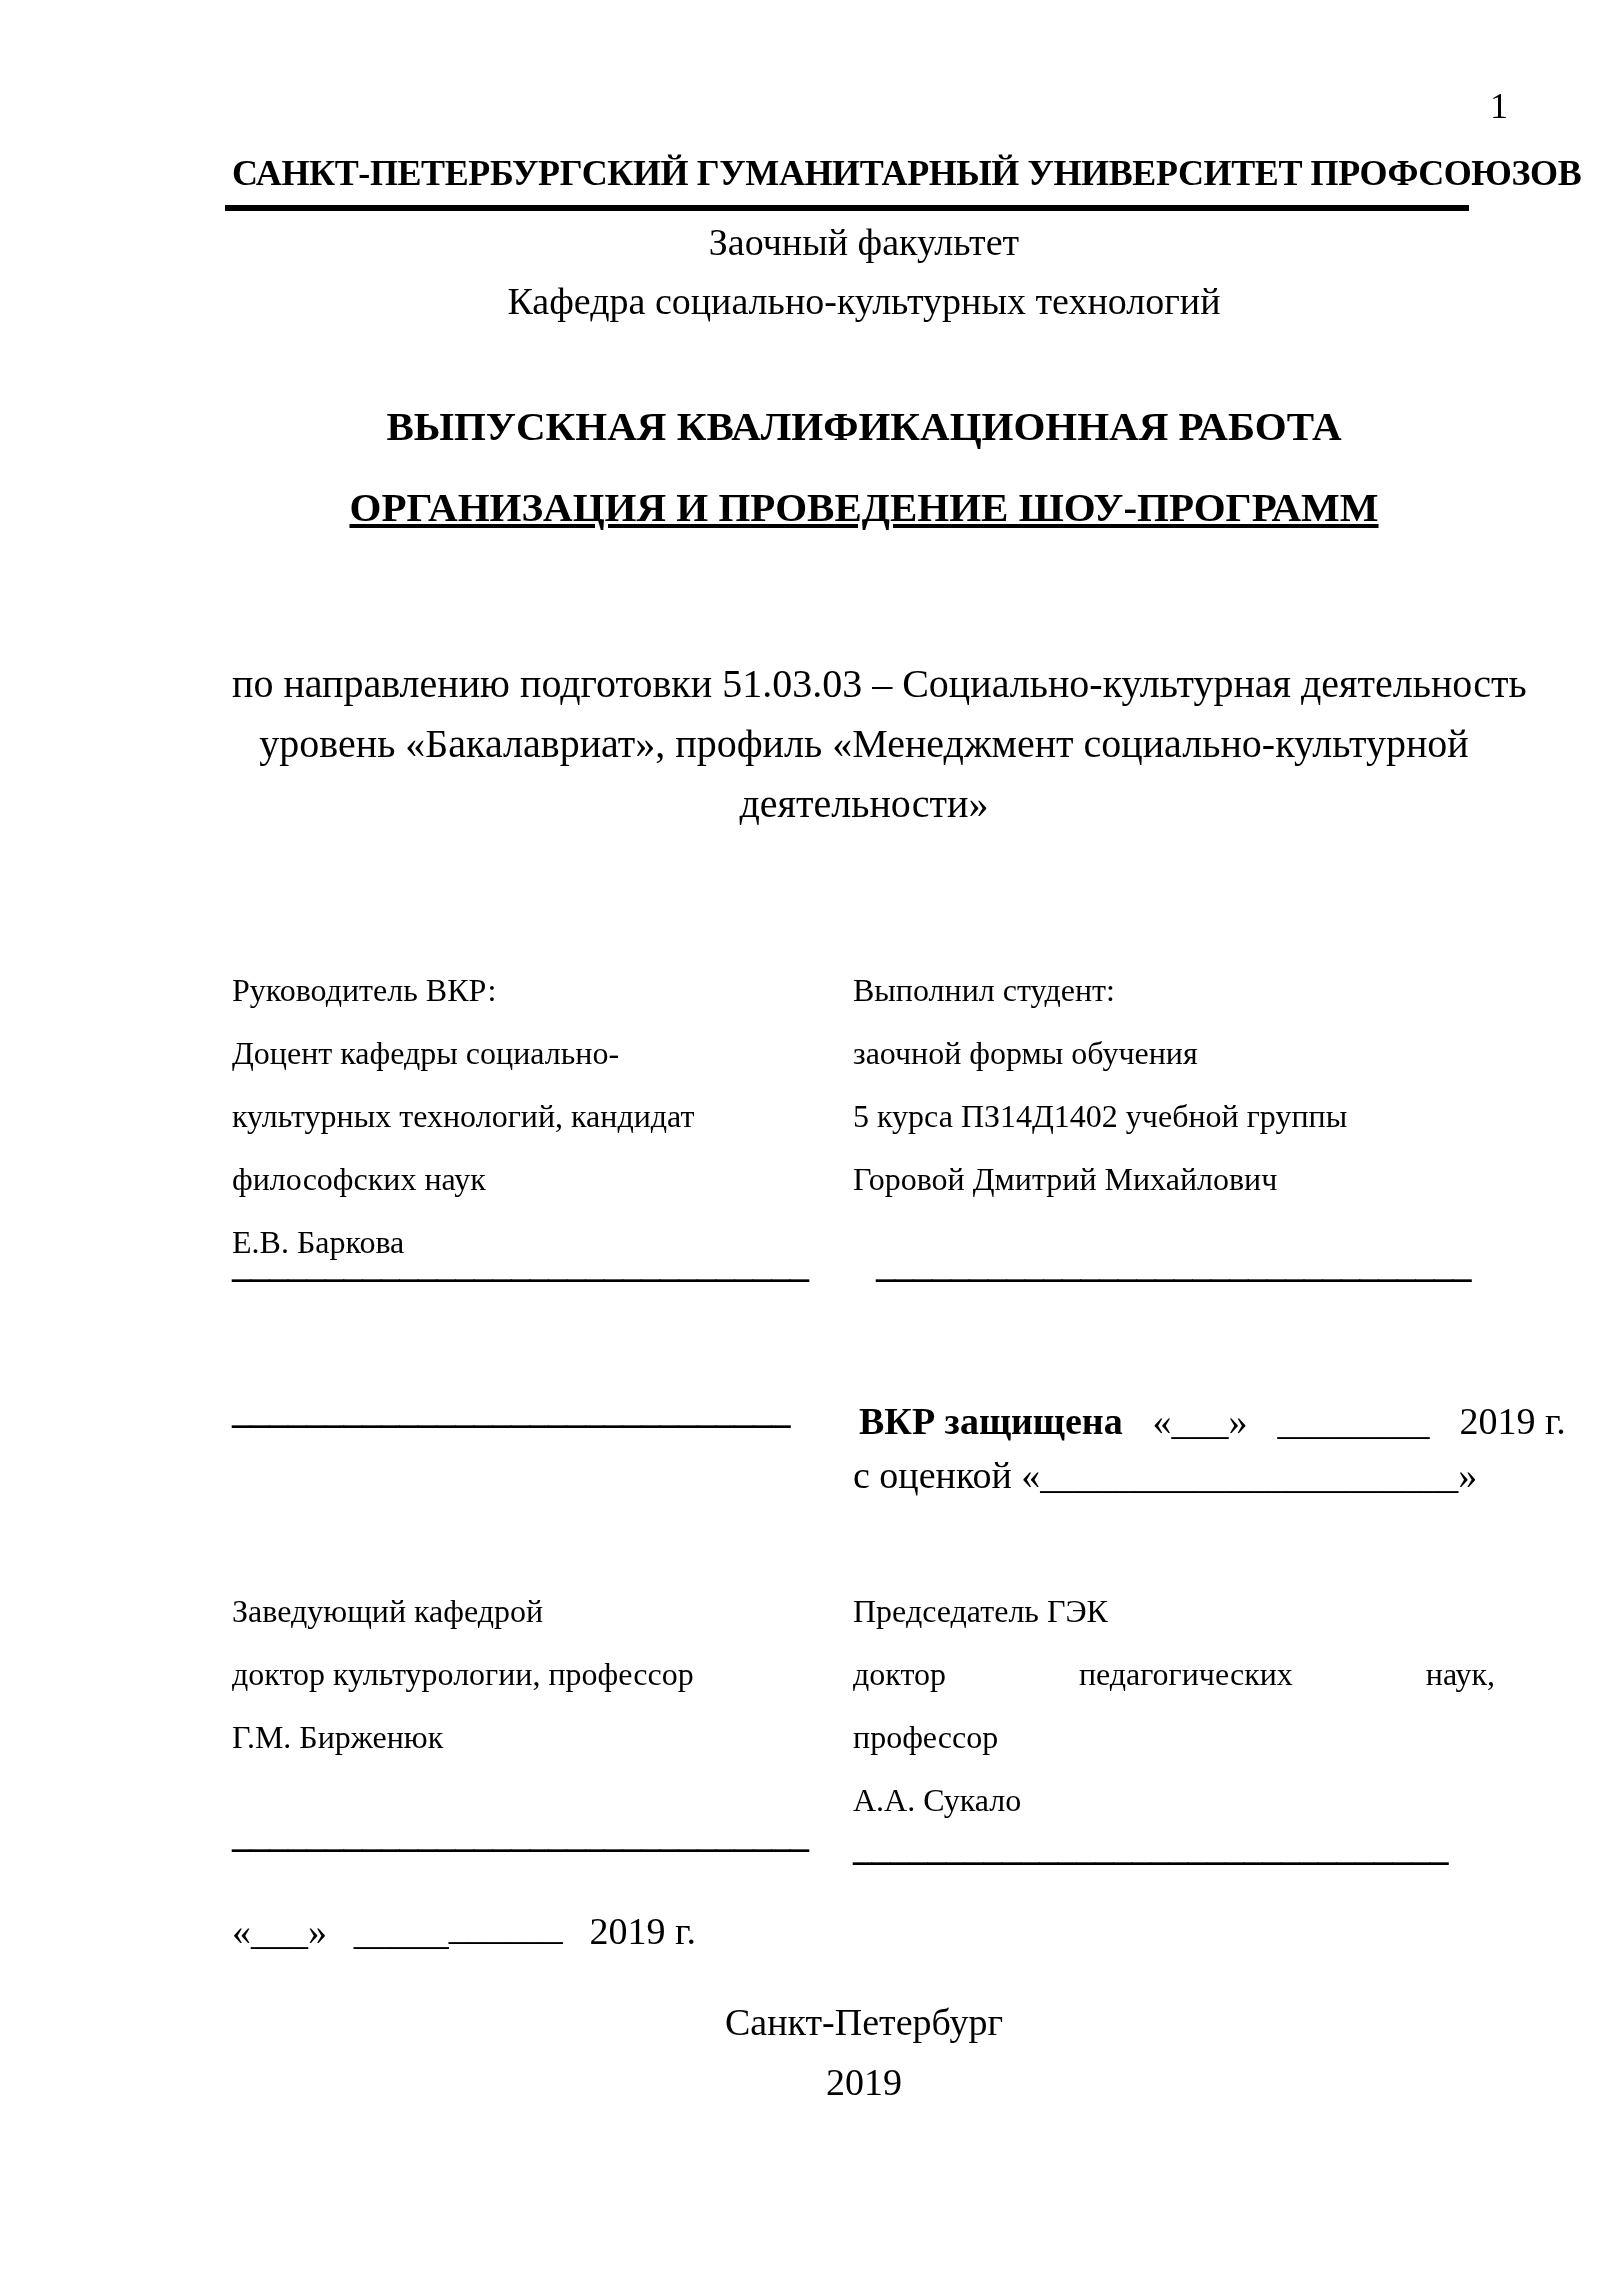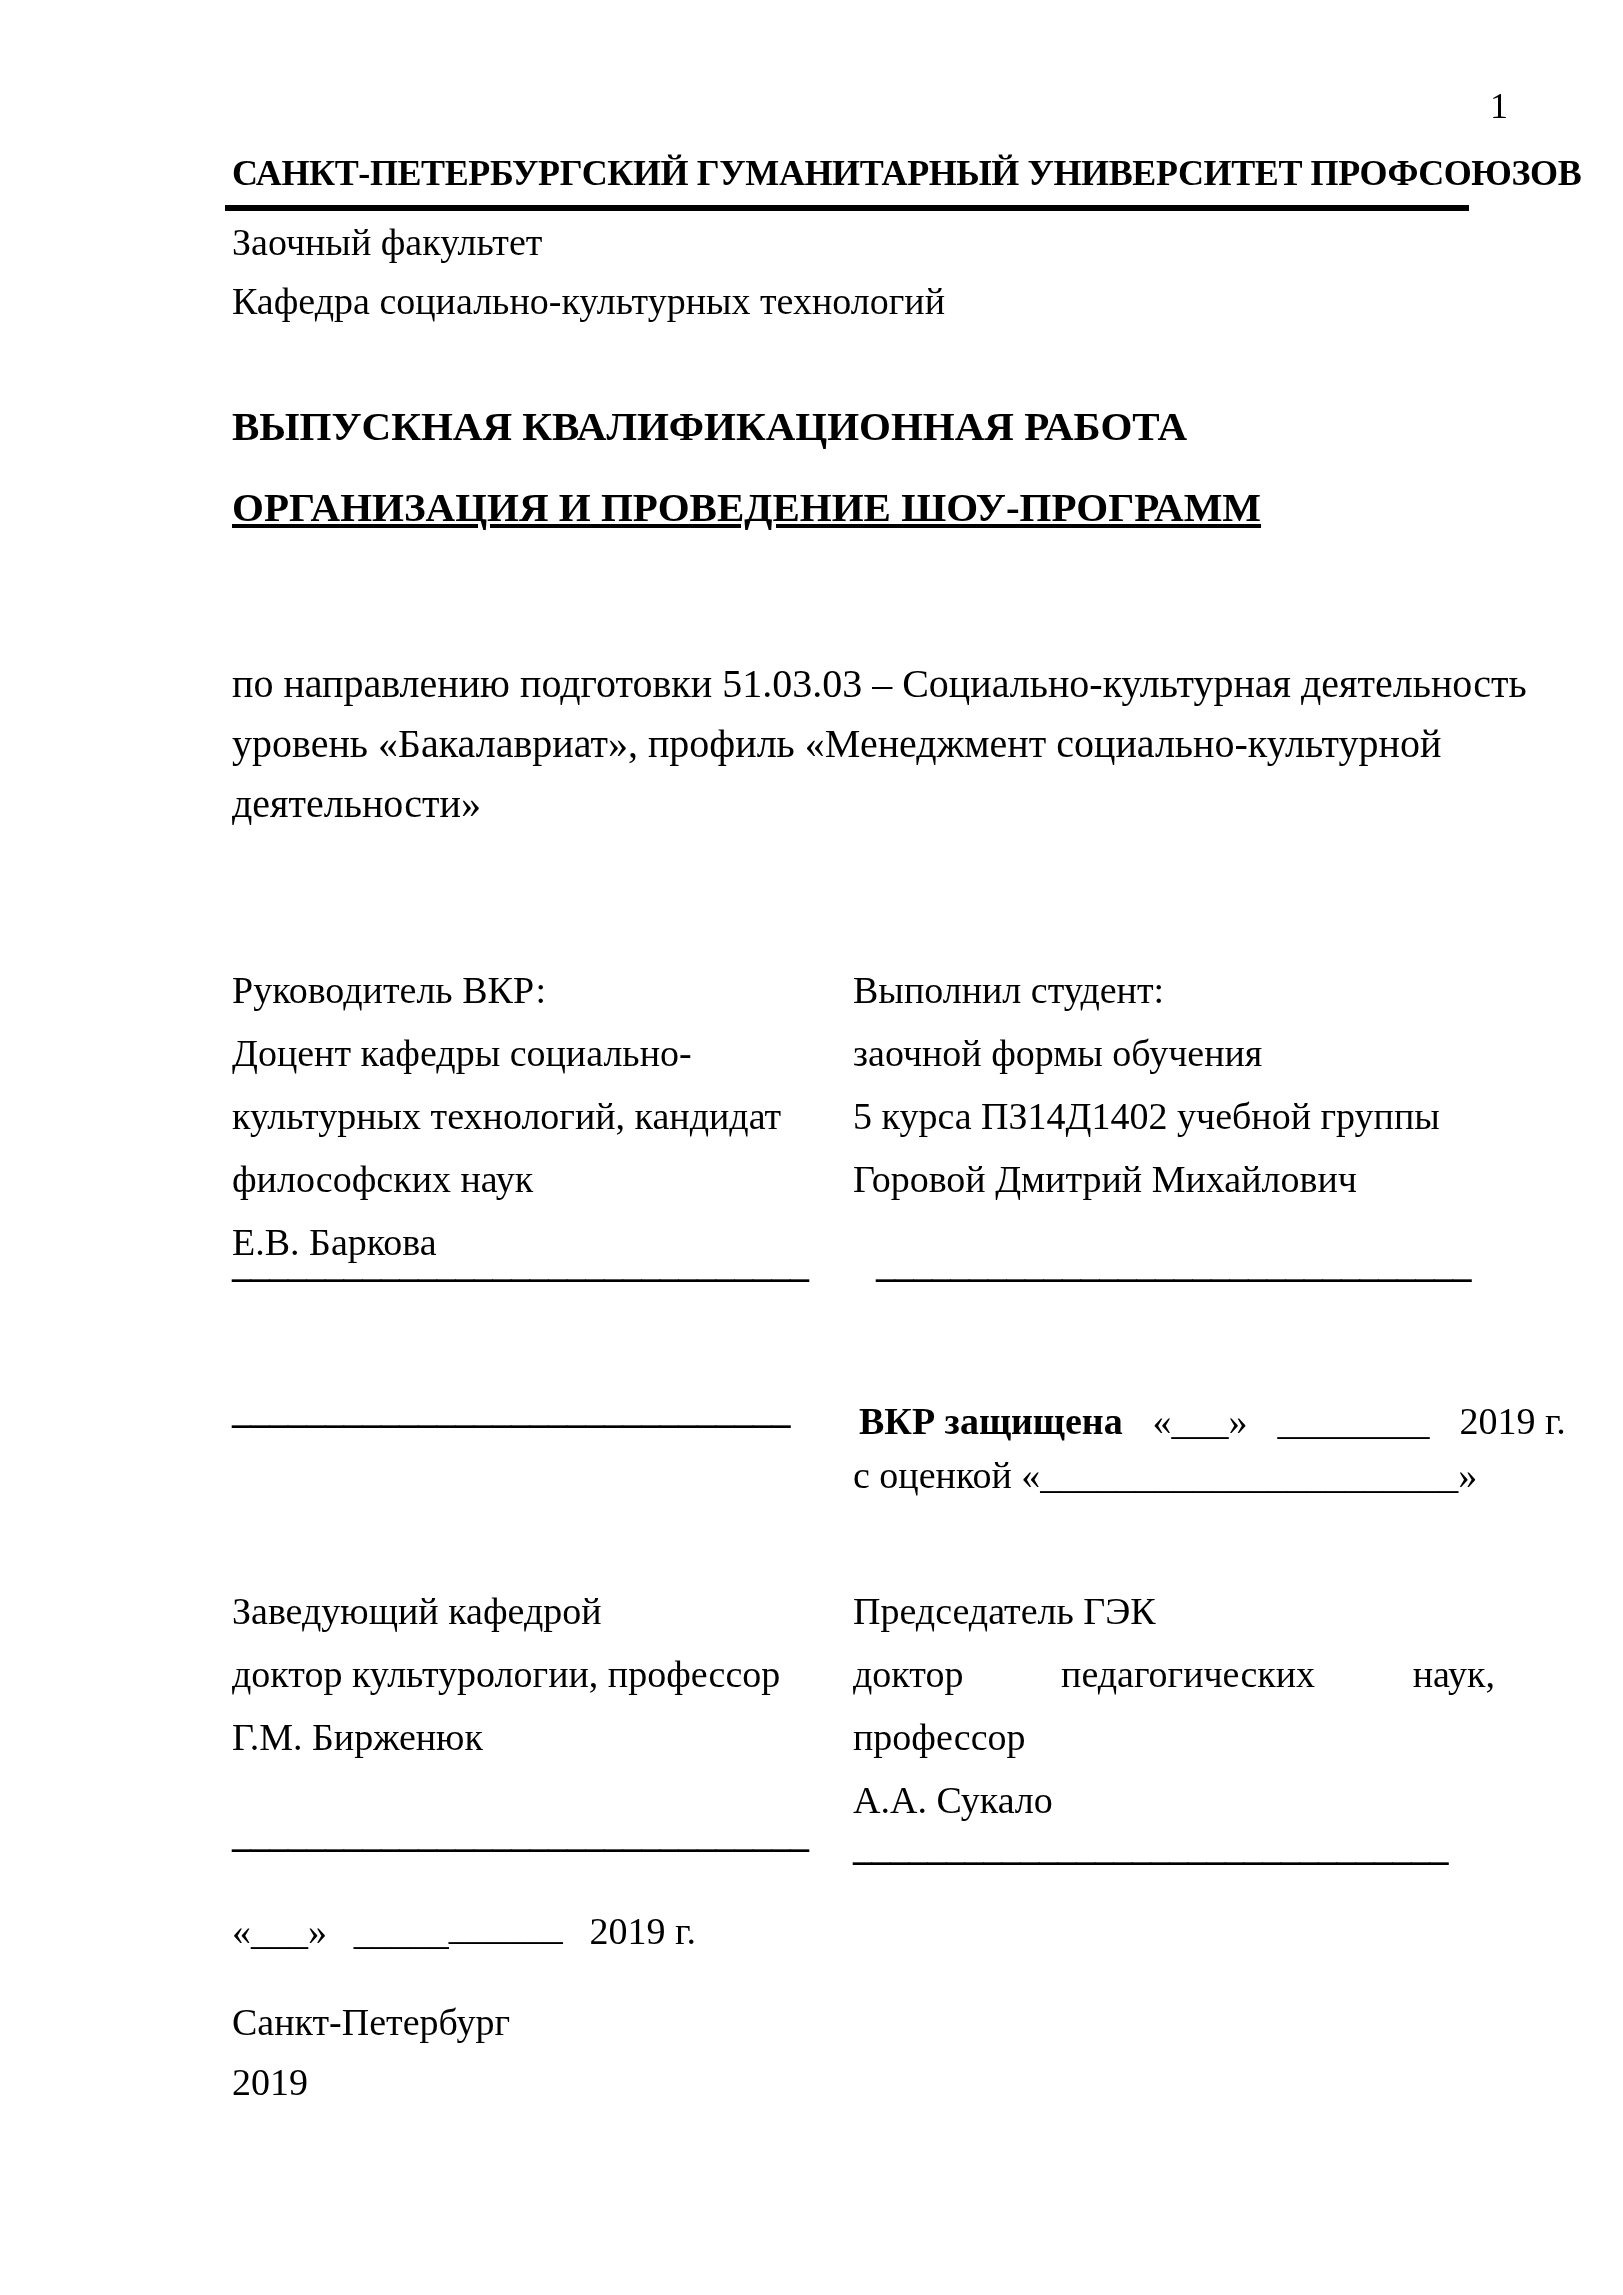--- a/index.html
+++ b/index.html
@@ -13,21 +13,21 @@
     height: 2295px;
     background: #ffffff;
     font-family: "Liberation Serif", "DejaVu Serif", serif;
     color: #000000;
     overflow: hidden;
   }
   .abs { position: absolute; }
   .center-col {
     left: 232px;
     width: 1264px;
-    text-align: left;
+    text-align: center;
   }
   .pagenum {
     top: 83px;
     left: 232px;
     width: 1276px;
     text-align: right;
     font-size: 36px;
     line-height: 47px;
   }
   .univ-title {
@@ -56,21 +56,21 @@
   }
   .work-type { top: 400px; }
   .work-name { top: 481px; text-decoration: underline; }
   .program {
     top: 654px;
     font-size: 40px;
     line-height: 60px;
   }
   .program div { white-space: nowrap; }
   .col {
-    font-size: 38px;
+    font-size: 32px;
     line-height: 63px;
   }
   .col div { white-space: nowrap; }
   .left-col  { left: 232px;  width: 636px; }
   .right-col { left: 853px; width: 691px; }
   .people { top: 959px; }
   .officials { top: 1580px; }
   .officials-right { width: 642px; }
   .justify-row {
     display: flex;

